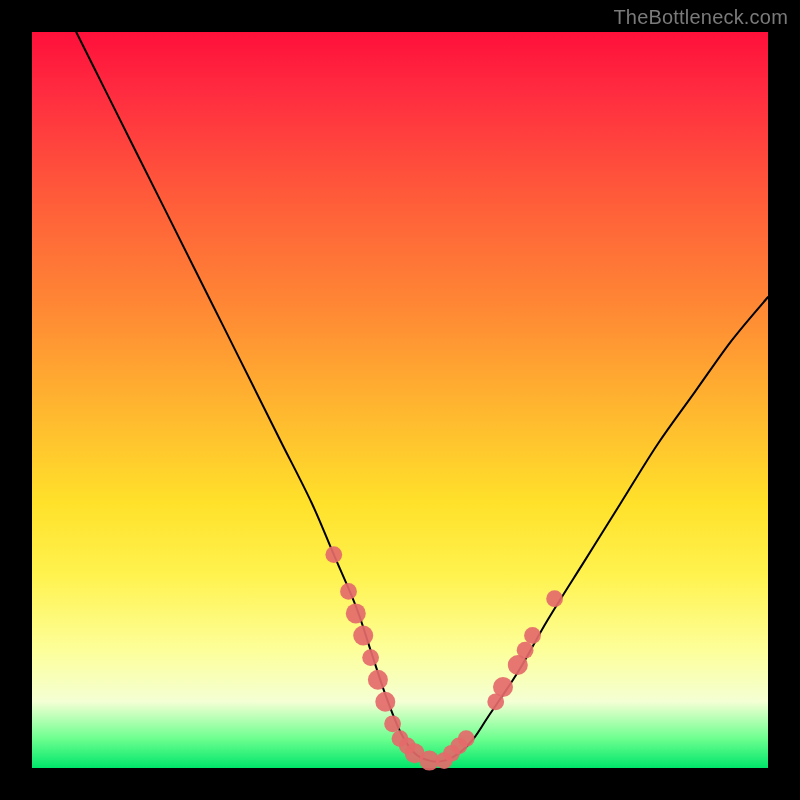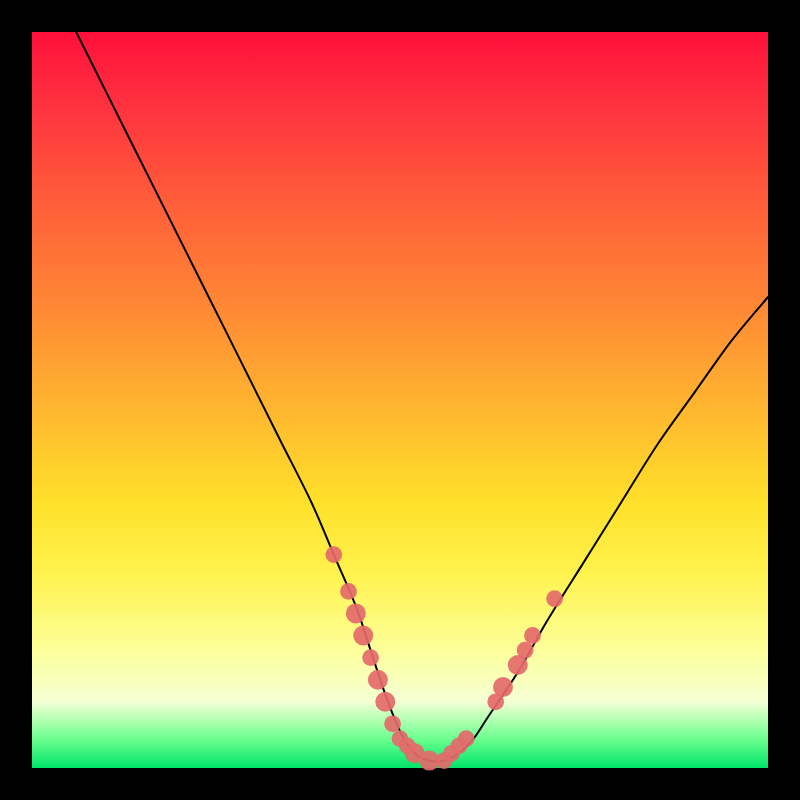--- a/index.html
+++ b/index.html
@@ -57,20 +57,21 @@
     width: 736px;
     height: 736px;
     overflow: visible;
   }
 </style>
 </head>
 <body>
 
 <div class="frame">
 
+  <div class="watermark">TheBottleneck.com</div>
 
   <div class="plot-area">
     <svg class="curve" viewBox="0 0 736 736" preserveAspectRatio="none">
       <path id="curve-path" fill="none" stroke="#000" stroke-width="2" stroke-linecap="round" stroke-linejoin="round" d="M 44.2 0.0 C 49.1 9.8, 63.8 39.3, 73.6 58.9 C 83.4 78.5, 93.2 98.1, 103.0 117.8 C 112.9 137.4, 122.7 157.0, 132.5 176.6 C 142.3 196.3, 152.1 215.9, 161.9 235.5 C 171.7 255.1, 181.5 274.8, 191.4 294.4 C 201.2 314.0, 211.0 333.7, 220.8 353.3 C 230.6 372.9, 240.4 392.5, 250.2 412.2 C 260.1 431.8, 271.1 452.6, 279.7 471.0 C 288.3 489.4, 294.4 505.4, 301.8 522.6 C 309.1 539.7, 317.7 558.1, 323.8 574.1 C 330.0 590.0, 333.7 603.5, 338.6 618.2 C 343.5 633.0, 348.4 648.9, 353.3 662.4 C 358.2 675.9, 363.1 689.4, 368.0 699.2 C 372.9 709.0, 377.8 716.4, 382.7 721.3 C 387.6 726.2, 392.5 727.4, 397.4 728.6 C 402.3 729.9, 407.3 729.9, 412.2 728.6 C 417.1 727.4, 422.0 725.0, 426.9 721.3 C 431.8 717.6, 436.7 712.7, 441.6 706.6 C 446.5 700.4, 449.0 695.5, 456.3 684.5 C 463.7 673.4, 475.9 656.3, 485.8 640.3 C 495.6 624.4, 504.2 607.2, 515.2 588.8 C 526.2 570.4, 539.7 549.5, 552.0 529.9 C 564.3 510.3, 576.5 490.7, 588.8 471.0 C 601.1 451.4, 613.3 430.6, 625.6 412.2 C 637.9 393.8, 650.1 377.8, 662.4 360.6 C 674.7 343.5, 686.9 325.1, 699.2 309.1 C 711.5 293.2, 729.9 272.3, 736.0 265.0"></path>
       <g id="marker-group">
           <circle cx="301.8" cy="522.6" r="8.4" fill="#e46a6a" fill-opacity="0.92"></circle>
           <circle cx="316.5" cy="559.4" r="8.4" fill="#e46a6a" fill-opacity="0.92"></circle>
           <circle cx="323.8" cy="581.4" r="10.0" fill="#e46a6a" fill-opacity="0.92"></circle>
           <circle cx="331.2" cy="603.5" r="10.0" fill="#e46a6a" fill-opacity="0.92"></circle>
           <circle cx="338.6" cy="625.6" r="8.4" fill="#e46a6a" fill-opacity="0.92"></circle>

